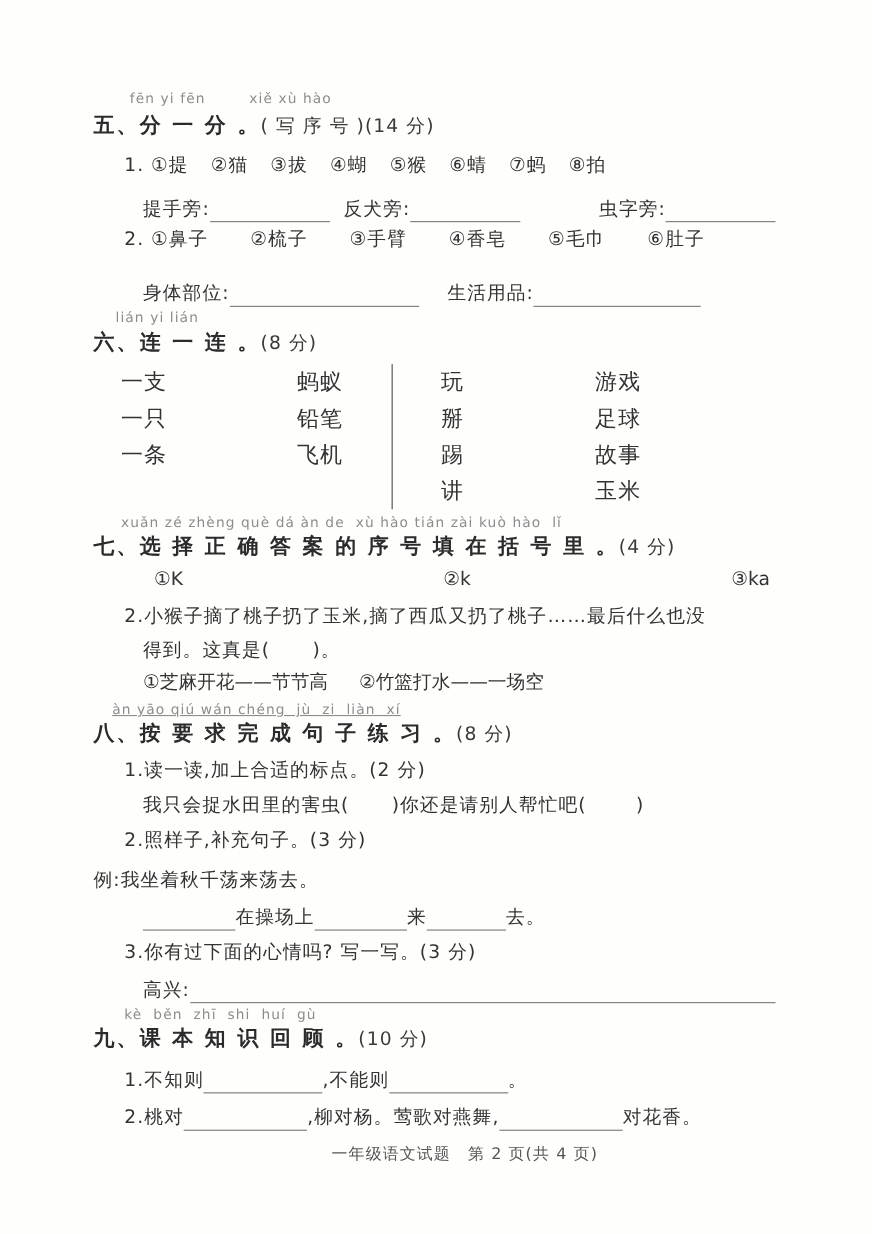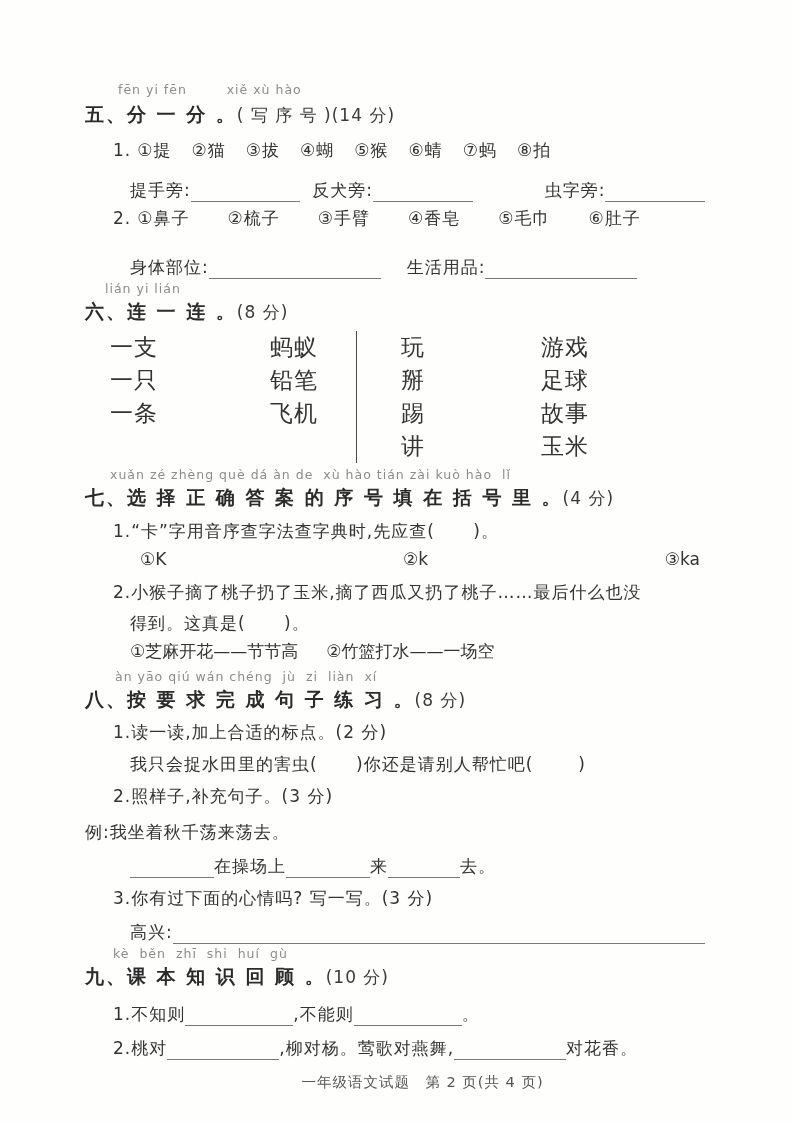--- a/index.html
+++ b/index.html
@@ -31,21 +31,21 @@
     height:20px;vertical-align:bottom;
   }
   .b110{width:110px;} .b100{width:100px;} .b172{width:172px;} .b152{width:152px;}
   .b84{width:84px;} .b72{width:72px;} .b108{width:108px;} .b112{width:112px;}
   .grow{flex:1;}
   .flexline{display:flex;align-items:flex-end;}
   
   .match{display:flex;margin-left:25px;}
   .match-left{width:246px;}
   .match-right{border-left:1.6px solid #4a4a4a;padding-left:44px;flex:1;}
-  .mrow{height:33px;line-height:33px;font-size:23px;letter-spacing:1px;display:flex;}
+  .mrow{height:33px;line-height:33px;font-size:20px;letter-spacing:1px;display:flex;}
   .mc1{width:160px;} .mc2{width:86px;} .mc3{width:140px;} .mc4{width:110px;}
   .opts{display:flex;font-size:17px;}
   .footer{
     height:20px;line-height:20px;font-size:14.5px;color:#555;
     text-align:center;padding-left:55px;letter-spacing:1px;
   }
 </style>
 </head>
 <body>
 
@@ -126,34 +126,33 @@
       <div class="mrow">
           <span class="mc3 t">讲</span>
           <span class="mc4 t">玉米</span>
         </div>
     </div>
   </div>
 
   <div class="pinyin t" style="margin-top:4px;margin-left:25px;">xuǎn zé zhèng què dá àn de  xù hào tián zài kuò hào  lǐ</div>
   <div class="sec-title"><span class="t">七、选 择 正 确 答 案 的 序 号 填 在 括 号 里 。</span><span class="note t">(4 分)</span></div>
 
-  <div class="row t" style="margin-top:8px;margin-left:28px;">1.“卡”字用音序查字法查字典时,先应查(      )。</div>
   <div class="opts" style="margin-top:6px;margin-left:55px;width:560px;justify-content:space-between;">
     <span class="t">①K</span>
     <span class="t">②k</span>
     <span class="t">③ka</span>
   </div>
   <div class="row t" style="margin-top:11px;margin-left:28px;">2.小猴子摘了桃子扔了玉米,摘了西瓜又扔了桃子……最后什么也没</div>
   <div class="row t" style="margin-top:7px;margin-left:45px;">得到。这真是(      )。</div>
   <div class="opts" style="margin-top:5px;margin-left:45px;">
     <span class="t" style="margin-right:28px;">①芝麻开花——节节高</span>
     <span class="t">②竹篮打水——一场空</span>
   </div>
 
-  <div class="pinyin t" style="margin-top:6px;margin-left:30px;">àn yāo qiú wán chéng  jù  zi  liàn  xí</div>
+  <div class="pinyin t" style="margin-top:6px;margin-left:17px;text-decoration:underline;">àn yāo qiú wán chéng  jù  zi  liàn  xí</div>
   <div class="sec-title"><span class="t">八、按 要 求 完 成 句 子 练 习 。</span><span class="note t">(8 分)</span></div>
 
   <div class="row t" style="margin-top:7px;margin-left:28px;">1.读一读,加上合适的标点。(2 分)</div>
   <div class="row t" style="margin-top:8px;margin-left:45px;">我只会捉水田里的害虫(      )你还是请别人帮忙吧(       )</div>
   <div class="row t" style="margin-top:8px;margin-left:28px;">2.照样子,补充句子。(3 分)</div>
   <div class="row t" style="margin-top:12px;">例:我坐着秋千荡来荡去。</div>
   <div class="row flexline" style="margin-top:10px;margin-left:45px;">
     <span class="blank b84"></span>
     <span class="t">在操场上</span>
     <span class="blank b84"></span>

